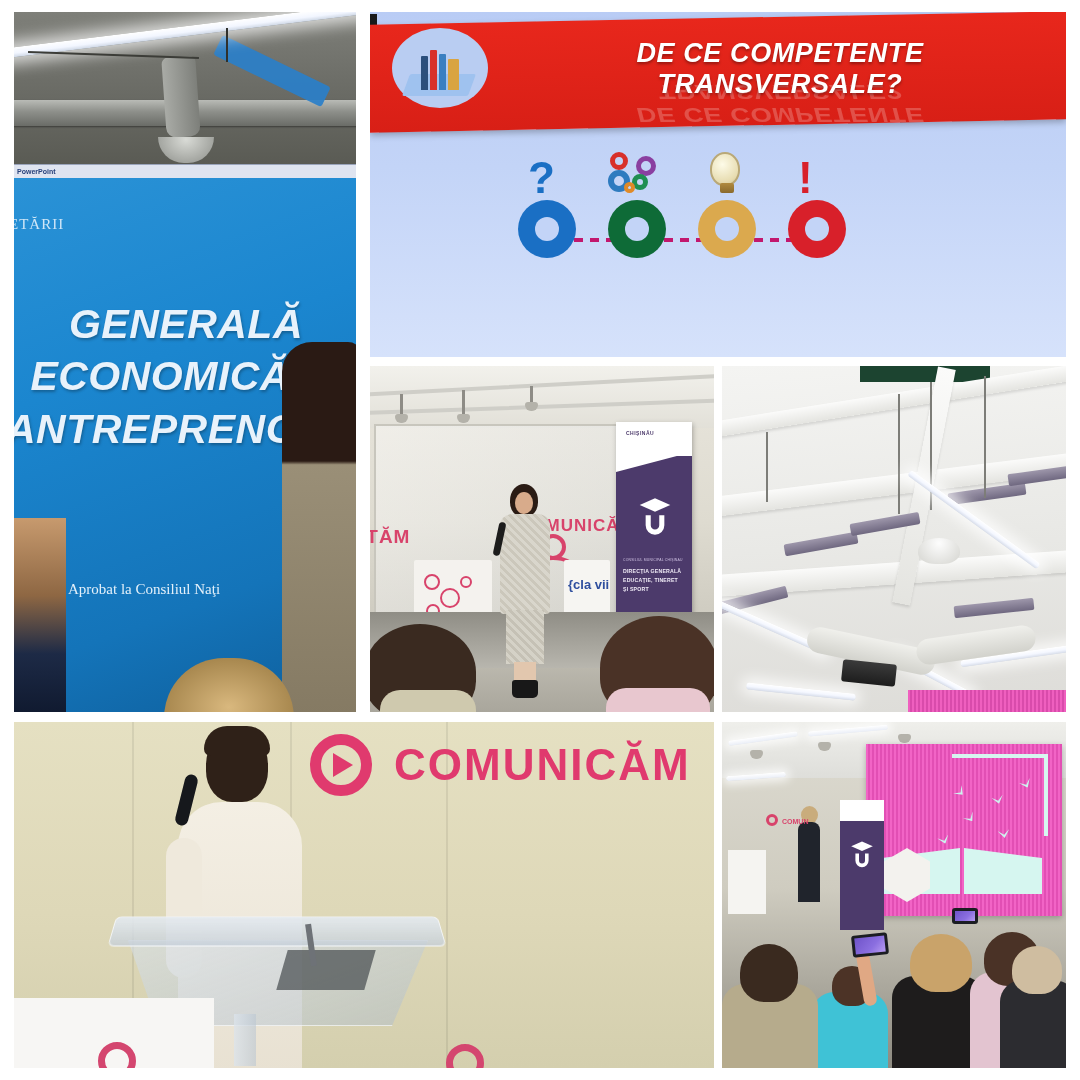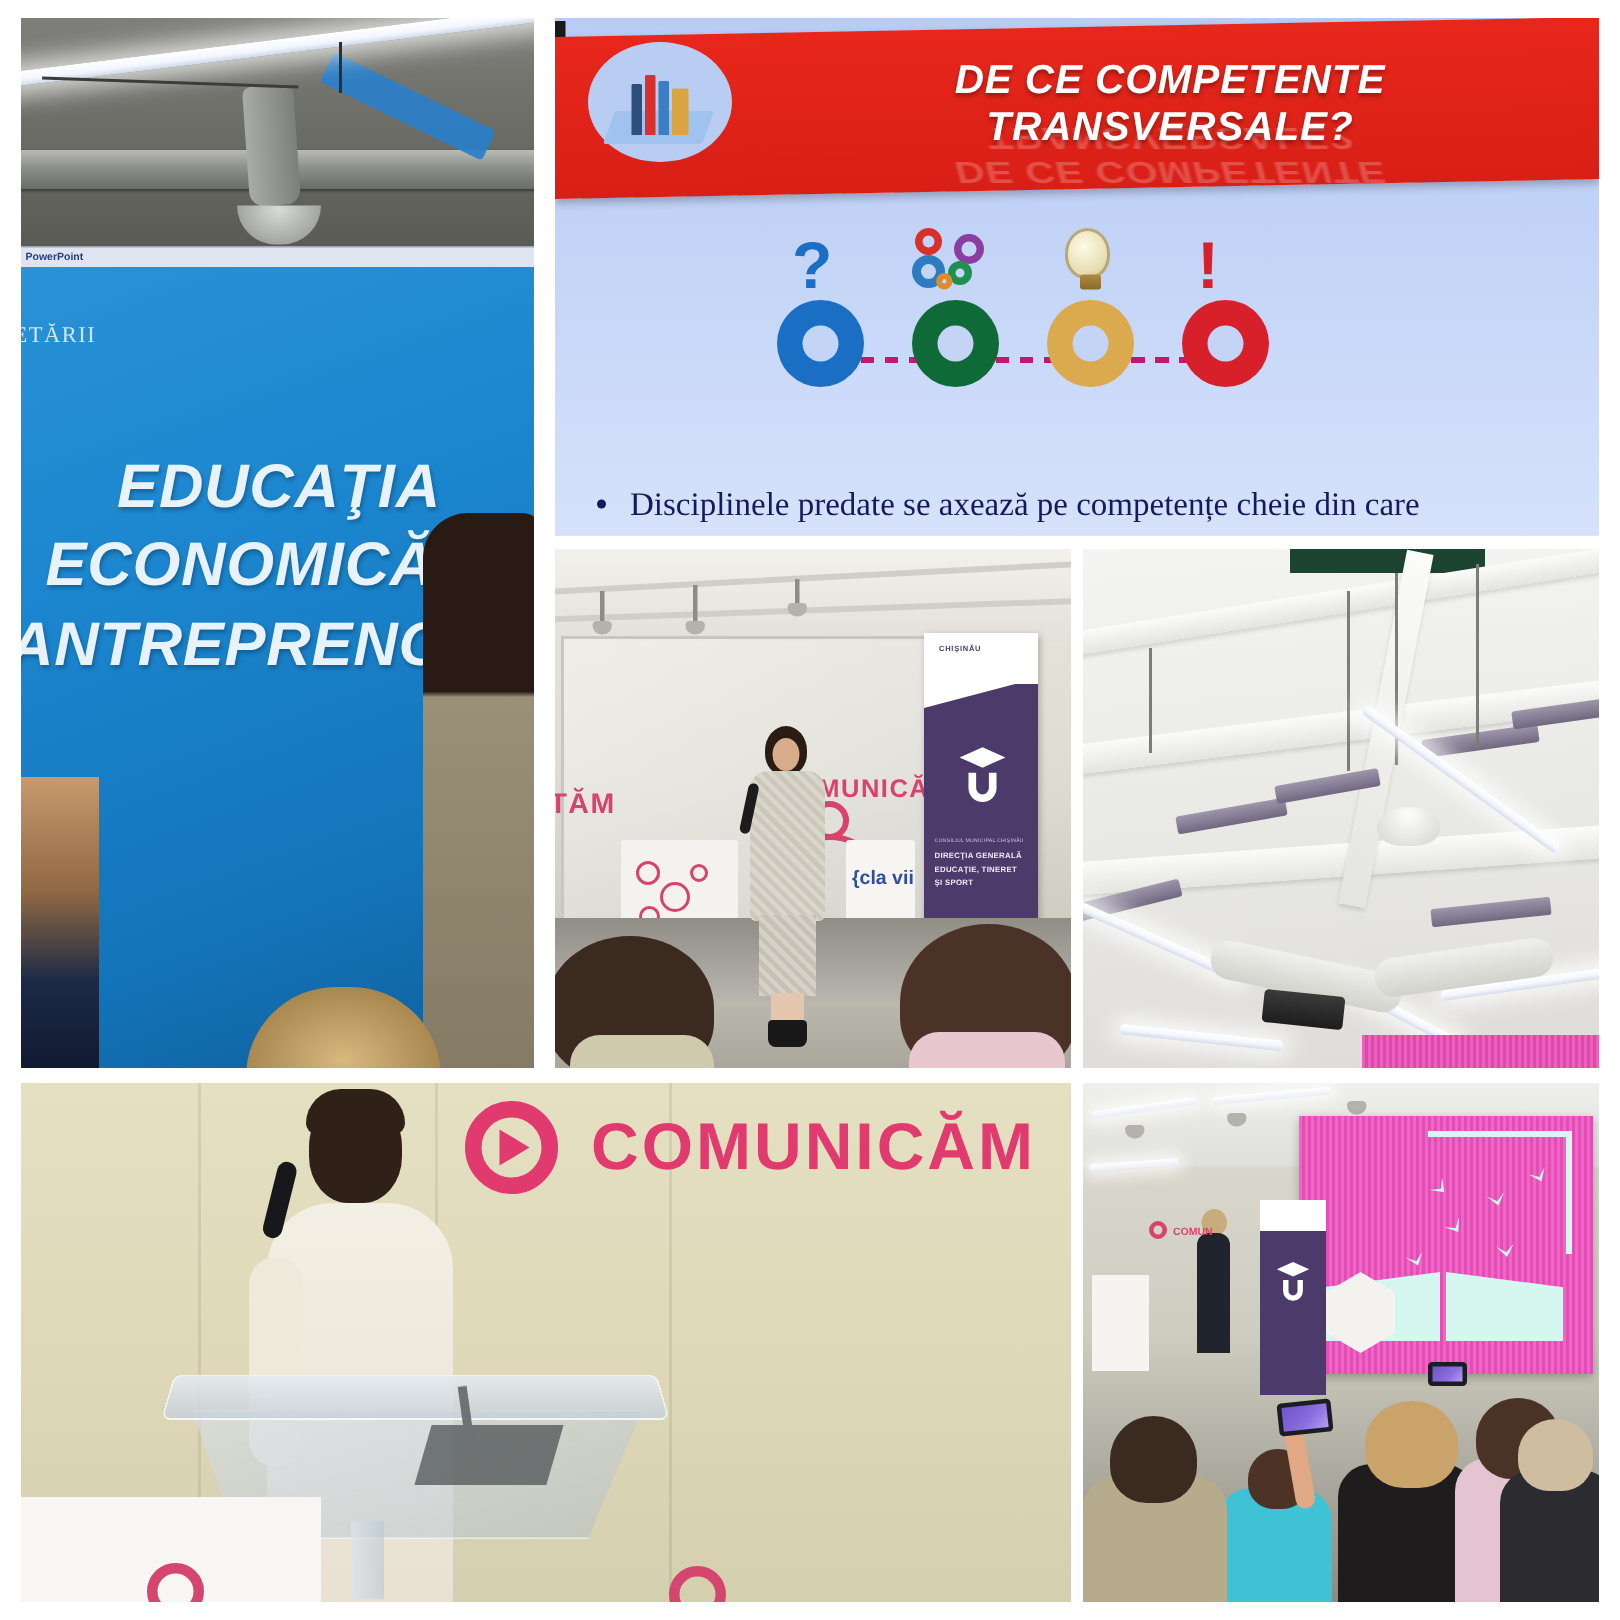--- a/index.html
+++ b/index.html
@@ -532,25 +532,26 @@
       <div class="ceil-wire2"></div>
     </div>
 
     <div class="taskbar">
       <span>PowerPoint</span>
     </div>
 
     <div class="slide-blue">
       <div class="slide-kicker">CETĂRII</div>
       <div class="slide-title">
-        <div>EDUCAŢIA</div>
+        <div>GENERALĂ</div>
         <div>ECONOMICĂ ŞI</div>
         <div>ANTREPRENORIALĂ</div>
       </div>
       <div class="slide-sub">
+        <div>Aprobat la Consiliul Naţi</div>
       </div>
       <div class="slide-photo"></div>
     </div>
 
     <div class="person-right"></div>
     <div class="person-bottom"></div>
   </div>
 
   <div class="cell" id="cell-presentation">
     <div class="pres-bg"></div>
@@ -606,23 +607,20 @@
       </div>
 
       <div class="pin-group" style="left:270px;top:48px;">
         <div class="pin" style="background:#d8202a;">
           <div class="pin-hole"></div>
         </div>
         <div class="glyph" style="color:#d8202a;">!</div>
       </div>
     </div>
 
-    <div class="pres-bullet">
-      <span class="dot"></span><span>Disciplinele predate se axează pe competențe cheie din care</span>
-    </div>
   </div>
 
   <div class="cell" id="cell-speaker-stage">
     <div class="hall-wall"></div>
     <div class="hall-ceiling">
       <div class="hall-ceil-line" style="left:-10px;top:16px;width:120%;transform:rotate(-3deg);"></div>
       <div class="hall-ceil-line" style="left:-10px;top:38px;width:120%;transform:rotate(-2deg);"></div>
     </div>
     <div class="hall-lamp" style="left:30px;top:28px;height:22px;"></div>
     <div class="hall-lamp-head" style="left:25px;top:48px;"></div>

